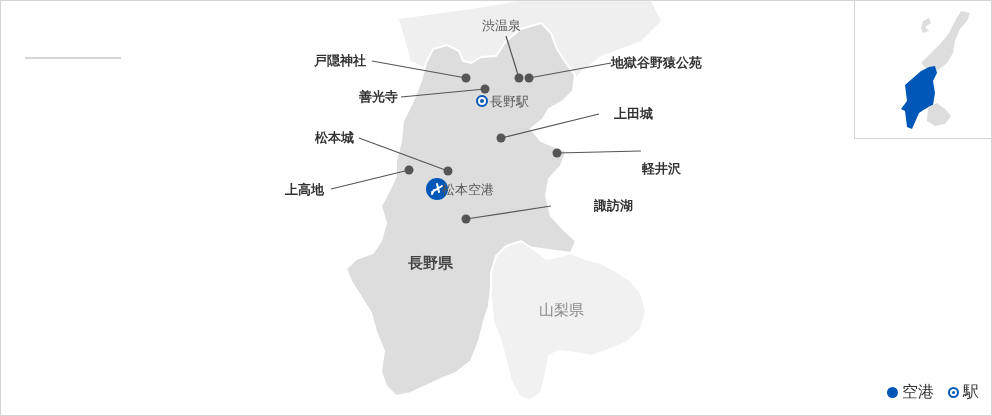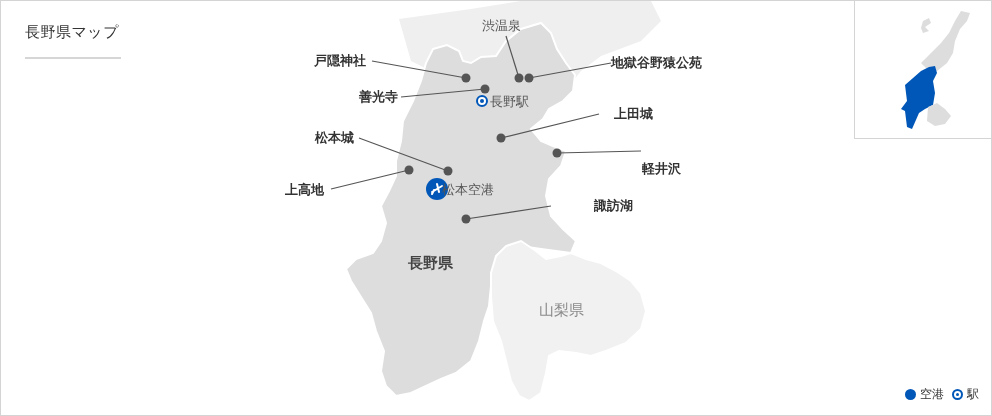--- a/index.html
+++ b/index.html
@@ -15,31 +15,30 @@
   .title-rule { position: absolute; left: 24px; top: 56px; width: 96px; height: 2px; background: #d6d6d6; }
   svg.map { position: absolute; left: 0; top: 0; }
   .label { position: absolute; font-size: 13px; color: #333; font-weight: bold; white-space: nowrap; }
   .label.light { font-weight: normal; color: #555; }
   .pref-label { position: absolute; font-size: 15px; font-weight: bold; color: #444; }
   .pref-label.other { font-weight: normal; color: #8a8a8a; }
   .inset {
     position: absolute; left: 853px; top: -1px; width: 138px; height: 137px;
     border: 1px solid #d4d4d4; background: #fff;
   }
-  .legend { position: absolute; right: 12px; bottom: 12px; display: flex; align-items: center; font-size: 12px; color: #333; }
+  .legend { position: absolute; right: 12px; bottom: 12px; display: flex; align-items: center; gap: 6px; font-size: 16px; color: #333; }
   .dot-air { width: 11px; height: 11px; border-radius: 50%; background: #0057b8; display: inline-block; }
   .dot-sta { width: 7px; height: 7px; border-radius: 50%; border: 2px solid #0057b8; background: #fff; display: inline-block; position: relative; }
   .dot-sta::after { content: ""; position: absolute; left: 2px; top: 2px; width: 3px; height: 3px; border-radius: 50%; background: #0057b8; }
   .legend-item { display: flex; align-items: center; gap: 4px; margin-left: 8px; }
 </style>
 </head>
 <body>
 
 <div class="frame">
-  <div class="title">長野県マップ</div>
   <div class="title-rule"></div>
 
   <svg class="map" width="992" height="416" viewBox="0 0 992 416">
 
     <path d="M398,18 L470,8 L520,0 L650,0 L660,20 L640,40 L600,55 L580,70 L560,95 L545,110 L520,100 L500,90 L470,85 L440,75 L410,60 Z" fill="#efefef"></path>
 
     <path d="M432,48 L446,44 L458,50 L462,60 L470,62 L480,56 L495,55 L505,40 L520,28 L540,22 L550,32 L556,48 L565,62 L574,74 L572,90 L562,100 L548,108 L542,118 L530,128 L540,140 L552,145 L565,150 L560,165 L548,178 L545,195 L550,215 L562,228 L575,240 L570,252 L555,250 L540,248 L520,245 L505,250 L495,262 L490,285 L488,305 L483,320 L478,340 L470,360 L455,372 L440,378 L425,385 L410,392 L395,395 L385,385 L380,370 L383,350 L375,330 L370,312 L360,296 L350,280 L345,268 L355,258 L372,252 L380,240 L385,222 L380,205 L388,190 L395,175 L395,160 L400,140 L402,120 L412,100 L420,80 L425,62 Z" fill="#dddddd" stroke="#ffffff" stroke-width="2"></path>
 
     <path d="M495,255 L505,245 L520,240 L535,250 L545,258 L560,255 L570,252 L585,258 L600,262 L615,270 L630,280 L640,292 L645,310 L640,328 L625,342 L605,350 L590,355 L575,352 L558,350 L548,355 L545,372 L540,392 L528,400 L518,395 L510,380 L505,360 L500,340 L492,320 L490,295 L490,272 Z" fill="#f1f1f1" stroke="#ffffff" stroke-width="2"></path>
 

